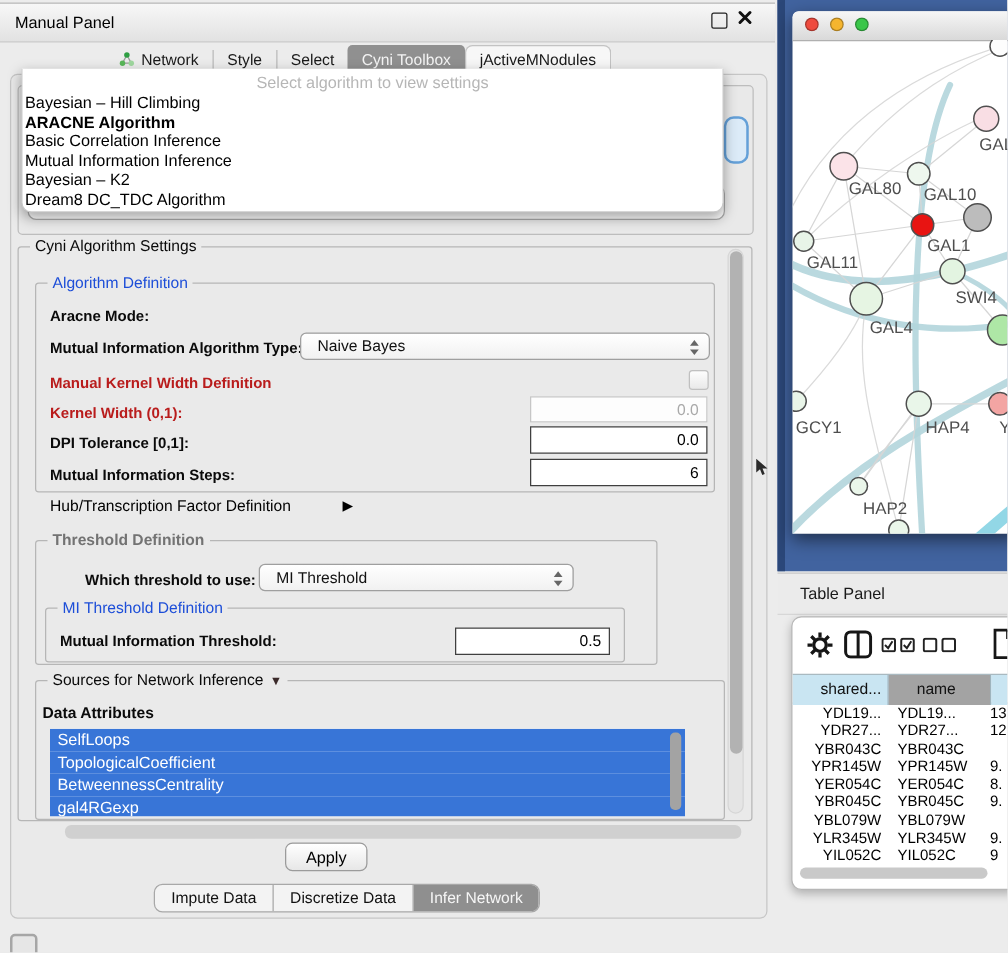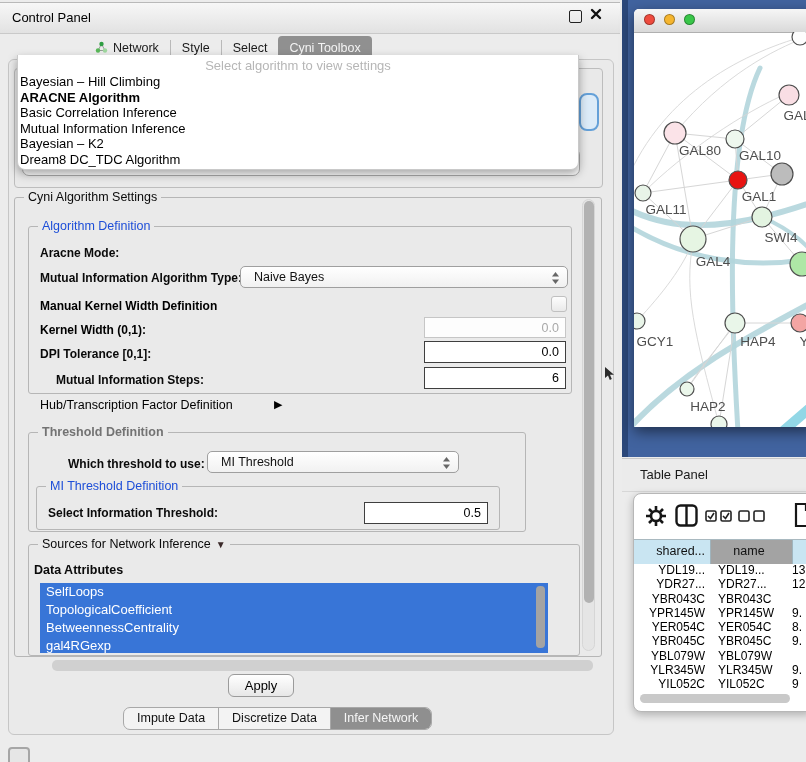--- a/index.html
+++ b/index.html
@@ -30,21 +30,21 @@
          border:1px solid #c9c9c9;border-top:none;border-radius:0 0 8px 8px;
          box-shadow:0 4px 10px rgba(0,0,0,.35);}
   .popup .ph{text-align:center;color:#b6b6b6;font-size:13px;padding-top:3px;height:16px;}
   .pitem{font-size:13px;color:#000;line-height:15.6px;padding-left:2px;}
   .pitem.psel{font-weight:bold;}
   .grp{position:absolute;border:1px solid #b6b6b6;border-radius:3px;background:transparent;}
   .leg{position:absolute;background:#eaeaea;padding:0 4px;font-size:12.5px;color:#0a0a0a;white-space:nowrap;}
   .legblue{color:#1d4ed8;}
   .leggreen{color:#737373;font-weight:bold;}
   .lb{position:absolute;font-size:12px;font-weight:bold;color:#0a0a0a;white-space:nowrap;}
-  .lb.dis{color:#000000;}
+  .lb.dis{color:#b91c1c;}
   .combo{position:absolute;height:22px;background:linear-gradient(#ffffff,#f1f1f1);
          border:1px solid #9f9f9f;border-radius:5px;font-size:12.5px;color:#111;
          display:flex;align-items:center;padding:0 24px 0 13px;box-sizing:border-box;}
   .combo svg{position:absolute;right:7px;top:4px;}
   .inp{position:absolute;background:#fff;border:1px solid #c2c2c2;font-size:12.5px;color:#000;
        display:flex;align-items:center;justify-content:flex-end;padding:0 6px;box-sizing:border-box;}
   .inp.strong{border:1.5px solid #3f3f3f;}
   .inp.dis{color:#a9a9a9;border-color:#c6c6c6;background:#fdfdfd;}
   .checkbox{position:absolute;left:551px;top:296px;width:14px;height:14px;border:1px solid #c0c0c0;
             border-radius:3px;background:linear-gradient(#fdfdfd,#e9e9e9);}
@@ -91,21 +91,21 @@
   .tbhthumb{position:absolute;left:6px;top:200px;width:150px;height:9px;background:#c9c9c9;border-radius:5px;}
   .toolicon{position:absolute;}
   .nlab{font-size:13.5px;fill:#4e4e4e;}
 </style>
 </head>
 <body>
 
 <div class="stage">
 
   <div class="titlebar">
-    <span class="t">Control Panel</span>
+    <span class="t">Manual Panel</span>
   </div>
   <div class="winbtn-float"></div>
   <svg class="winbtn-close" width="12" height="12" viewBox="0 0 12 12">
     <path d="M2 2 L10 10 M10 2 L2 10" stroke="#111" stroke-width="2.4" stroke-linecap="round"></path>
   </svg>
 
   <div class="tabbar" id="top-tabs">
       <div class="tab">
         <svg width="13" height="13" viewBox="0 0 13 13">
           <line x1="3" y1="9.5" x2="6.5" y2="3" stroke="#999" stroke-width="1"></line>
@@ -121,20 +121,23 @@
       <div class="tab">
         <span>Style</span>
       </div>
       <div class="tabdiv"></div>
       <div class="tab">
         <span>Select</span>
       </div>
       <div class="tab sel">
         <span>Cyni Toolbox</span>
       </div>
+      <div class="tab boxed">
+        <span>jActiveMNodules</span>
+      </div>
     </div>
 
   <div class="innerpanel"></div>
   <div class="hiddenbox"></div>
   <div class="hiddencombo"></div>
   <div class="hiddenstepper"></div>
 
   <div class="popup">
     <div class="ph">Select algorithm to view settings</div>
     <div id="popup-items">
@@ -172,21 +175,21 @@
   <span class="lb dis" style="left:40px;top:323px;">Kernel Width (0,1):</span>
   <div class="inp dis" style="left:424px;top:317px;width:142px;height:21px;">
     <span>0.0</span>
   </div>
 
   <span class="lb" style="left:40px;top:347px;">DPI Tolerance [0,1]:</span>
   <div class="inp strong" style="left:424px;top:341px;width:142px;height:22px;">
     <span>0.0</span>
   </div>
 
-  <span class="lb" style="left:56px;top:373px;">Mutual Information Steps:</span>
+  <span class="lb" style="left:40px;top:373px;">Mutual Information Steps:</span>
   <div class="inp strong" style="left:424px;top:367px;width:142px;height:22px;">
     <span>6</span>
   </div>
 
   <span class="hublabel">Hub/Transcription Factor Definition</span>
   <span class="hubarrow">▶</span>
 
   <div class="grp" style="left:28px;top:432px;width:496px;height:98px;"></div>
   <span class="leg leggreen" style="left:38px;top:425px;">Threshold Definition</span>
 
@@ -194,21 +197,21 @@
   <div class="combo" style="left:207px;top:451px;width:252px;">
     <span>MI Threshold</span>
     <svg width="9" height="14" viewBox="0 0 9 14">
         <path d="M4.5 1 L8 5.5 L1 5.5 Z" fill="#666"></path>
         <path d="M4.5 13 L1 8.5 L8 8.5 Z" fill="#666"></path>
       </svg>
   </div>
 
   <div class="grp" style="left:36px;top:486px;width:462px;height:42px;"></div>
   <span class="leg legblue" style="left:46px;top:479px;">MI Threshold Definition</span>
-  <span class="lb" style="left:48px;top:506px;">Select Information Threshold:</span>
+  <span class="lb" style="left:48px;top:506px;">Mutual Information Threshold:</span>
   <div class="inp strong" style="left:364px;top:502px;width:124px;height:22px;">
     <span>0.5</span>
   </div>
 
   <div class="grp" style="left:28px;top:544px;width:550px;height:110px;"></div>
   <span class="leg" style="left:38px;top:537px;"><span>Sources for Network Inference</span><span class="srcarrow">▼</span></span>
   <span class="lb" style="left:34px;top:563px;font-size:12.5px;">Data Attributes</span>
   <div class="attrlist" id="attr-list">
       <div class="arow">SelfLoops</div>
       <div class="arow">TopologicalCoefficient</div>

